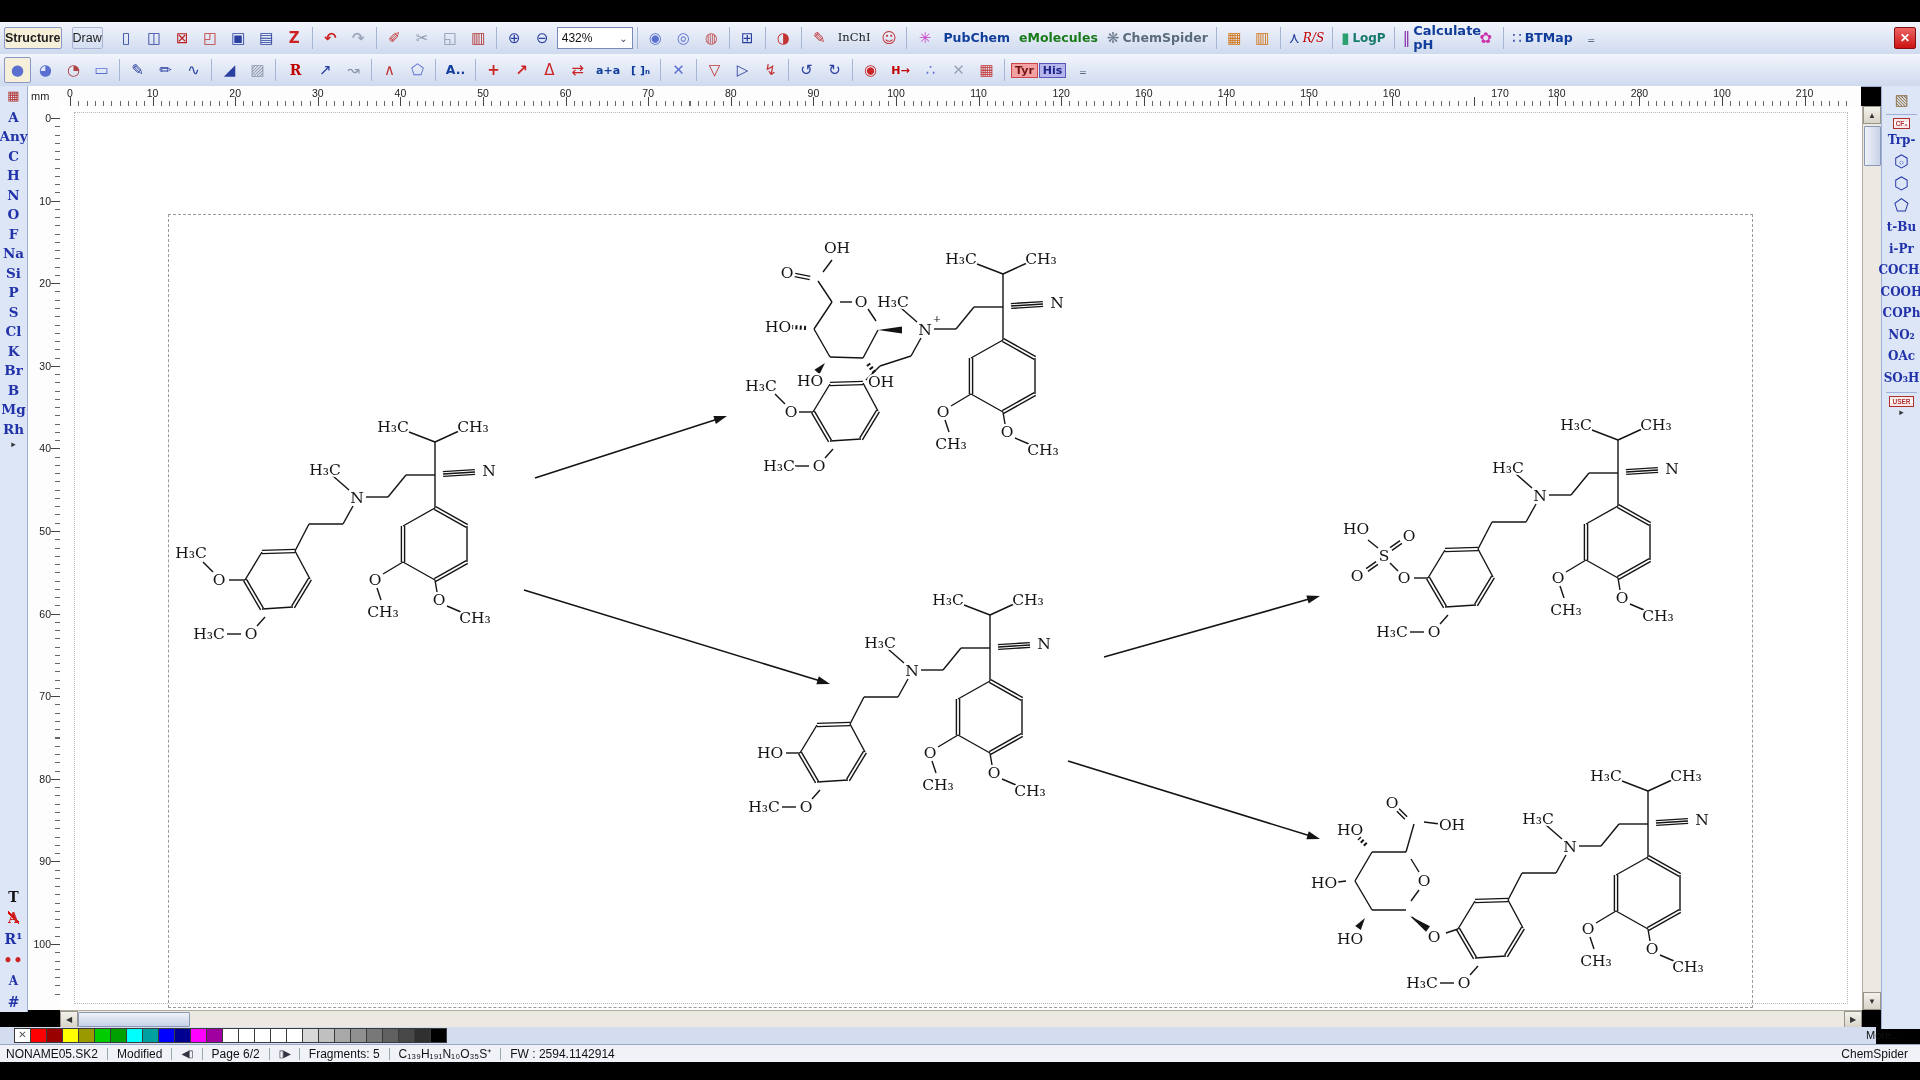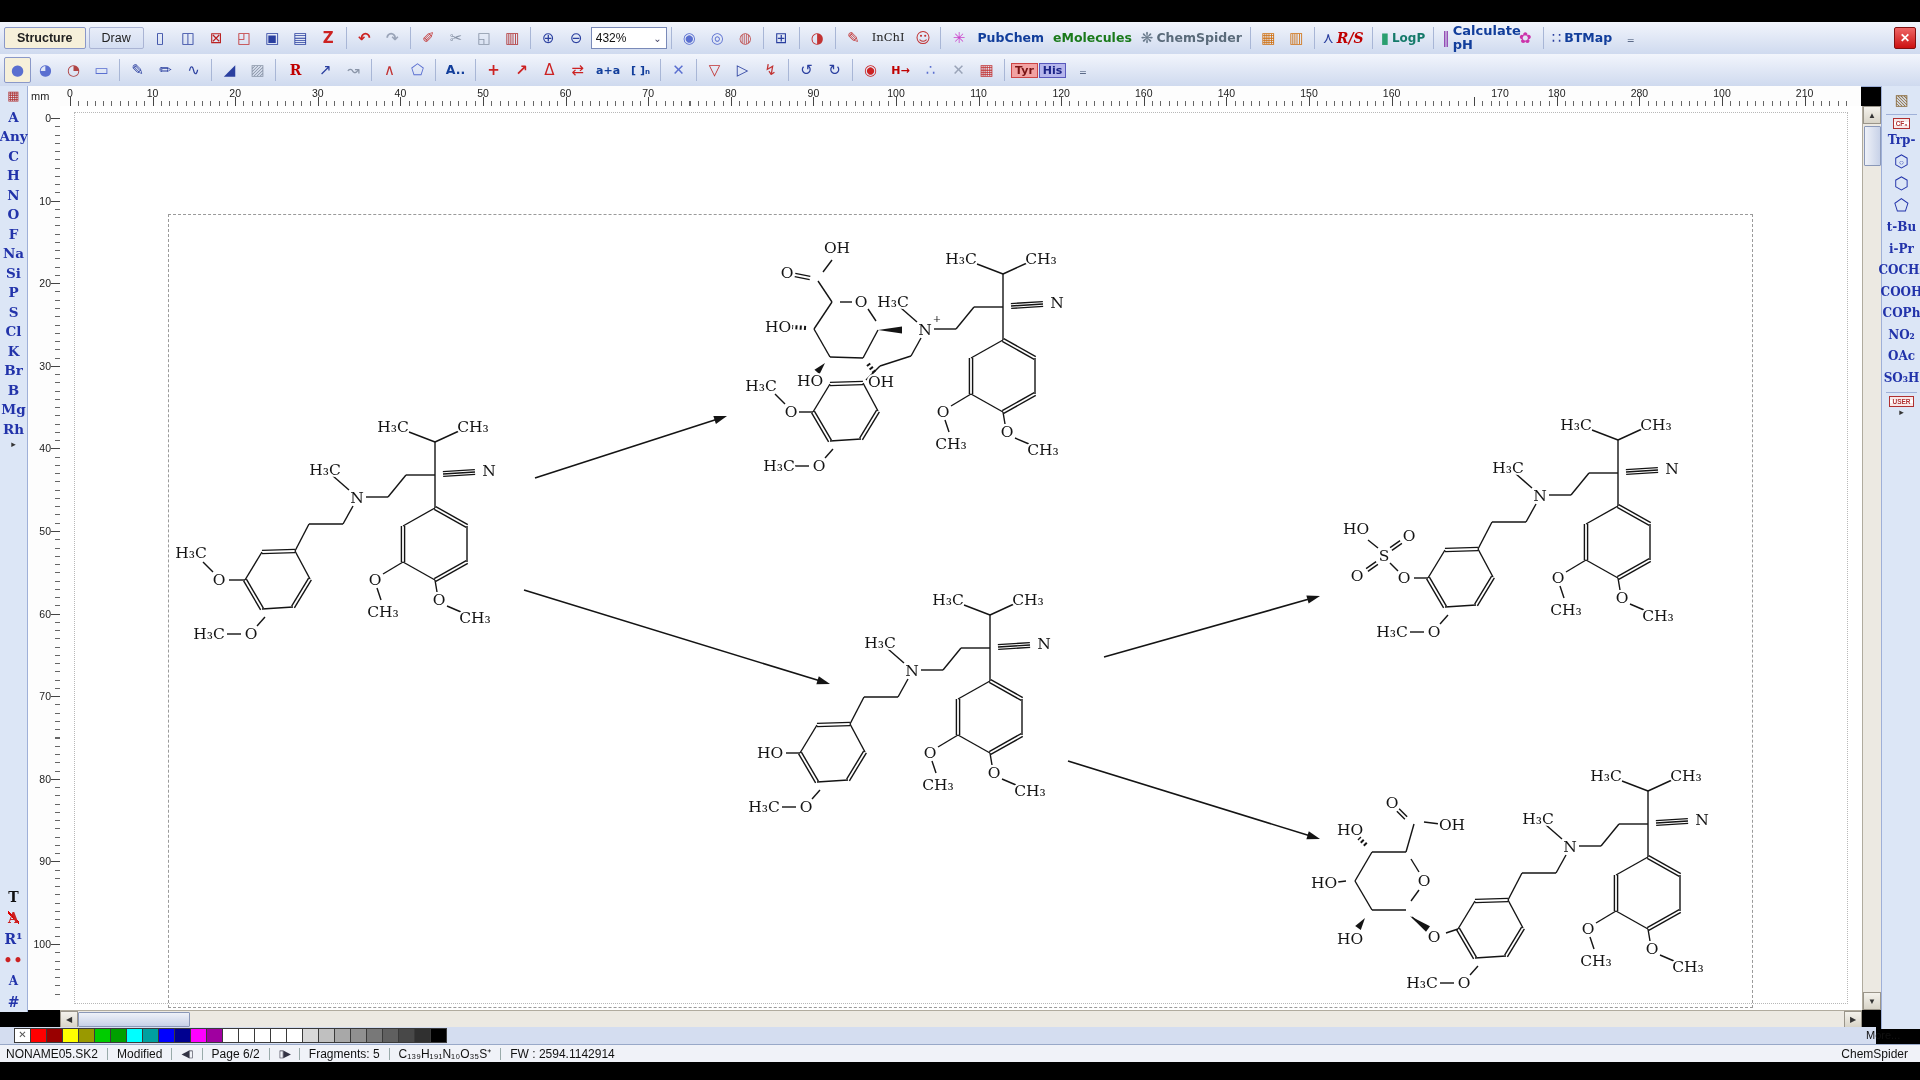--- a/index.html
+++ b/index.html
@@ -3,37 +3,37 @@
 <meta charset="utf-8">
 <style>
   html,body{margin:0;padding:0;background:#000;width:1920px;height:1080px;overflow:hidden;
     font-family:"Liberation Sans",sans-serif;position:relative}
   .abs{position:absolute}
   
   .bar{position:absolute;left:0;right:0;background:linear-gradient(#f2f5fc,#cfdaef);
     border-bottom:1px solid #9fb0d8;display:flex;align-items:center;padding:0 4px;gap:1px}
   #row1{top:22px;height:32px}
   #row2{top:54px;height:32px}
-  .tab{padding:3px 12px;font-size:12.5px;color:#222;border:1px solid #aab4d4;border-radius:2px;
-    margin-right:2px;background:linear-gradient(#e8edf8,#d4def2)}
+  .tab{padding:3px 0;font-size:12.5px;color:#222;border:1px solid #aab4d4;border-radius:2px;
+    margin-right:9px;background:linear-gradient(#e8edf8,#d4def2)}
   .tab.active{background:#f6f0da;border-color:#8a98c8;font-weight:bold}
   .ti{min-width:23px;height:24px;display:flex;align-items:center;justify-content:center;
     border:1px solid transparent;border-radius:2px;font-family:"DejaVu Sans",sans-serif;
     font-size:15px;line-height:1;cursor:default;padding:0 1px}
   .ti.active{background:#f6f0da;border:1px solid #8a98c8}
   .ti .b{font-weight:bold}
   .tsep{width:1px;height:22px;background:#a8b6d6;margin:0 3px;flex:0 0 1px}
   .zoombox{width:66px;height:20px;background:#fff;border:1px solid #7a8ab8;font-size:12px;
     display:flex;align-items:center;justify-content:space-between;padding:0 4px;color:#111}
   .zoombox .dd{font-size:10px;color:#446}
   .lblti{display:flex;align-items:center;gap:3px;padding:0 3px}
   .pubchem{color:#123e9b;font-weight:bold;font-size:12.5px}
   .emol{color:#1a7a1a;font-weight:bold;font-size:12.5px}
   .chemspider{color:#5a6b7a;font-weight:bold;font-size:12.5px}
-  .rs{color:#c00000;font-weight:bold;font-style:italic;font-family:"DejaVu Serif",serif;font-size:14px}
+  .rs{color:#c00000;font-weight:normal;font-style:italic;font-family:"DejaVu Serif",serif;font-size:12px}
   .logp{color:#157a6a;font-weight:bold;font-size:12px}
   .calcph{color:#123e9b;font-weight:bold;font-size:13px;line-height:1.05;text-align:left;width:54px}
   .btmap{color:#123e9b;font-weight:bold;font-size:12.5px}
   .inchi{color:#222;font-size:11.5px;font-family:"DejaVu Serif",serif}
   .rtool{color:#c00000;font-weight:bold;font-size:14px;font-family:"DejaVu Serif",serif}
   .atool{color:#123e9b;font-weight:bold;font-size:12.5px}
   .smalltool{color:#123e9b;font-size:11px;font-weight:bold}
   .htool{color:#c00000;font-size:11px;font-weight:bold}
   .closebtn{margin-left:auto;width:20px;height:20px;background:linear-gradient(#e66,#c11);
     border:1px solid #801010;border-radius:2px;color:#fff;font-size:12px;display:flex;

